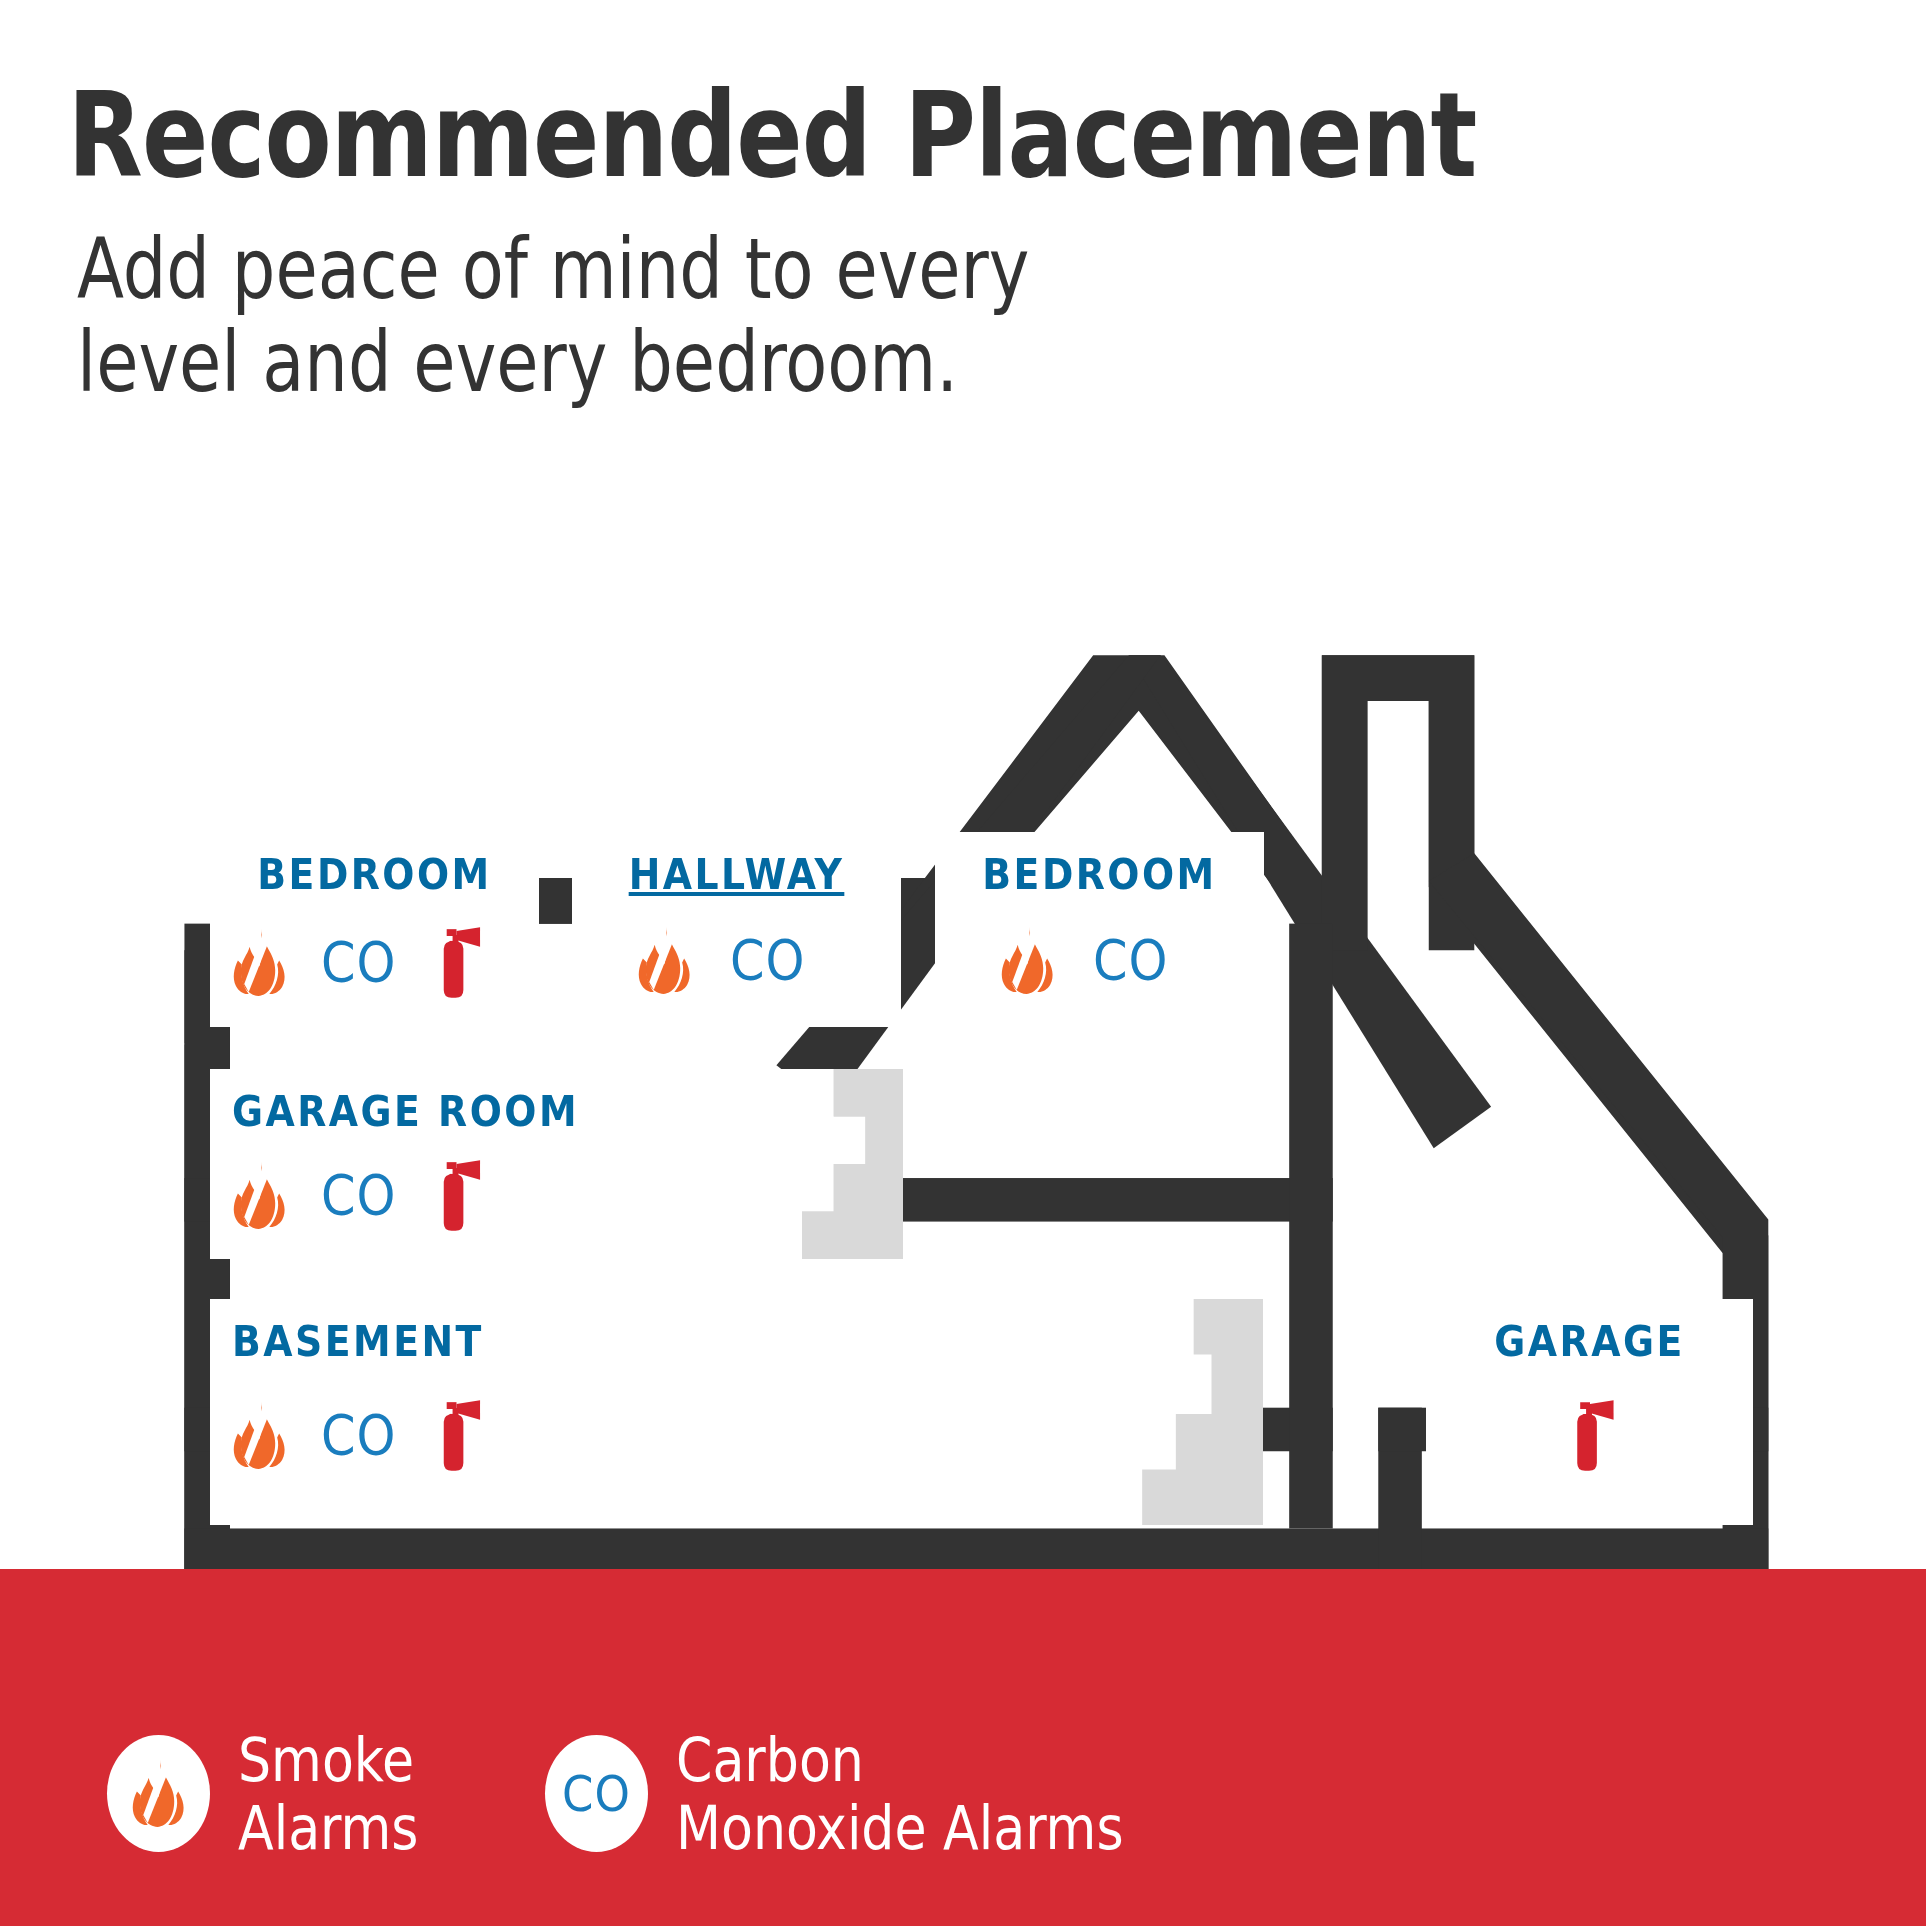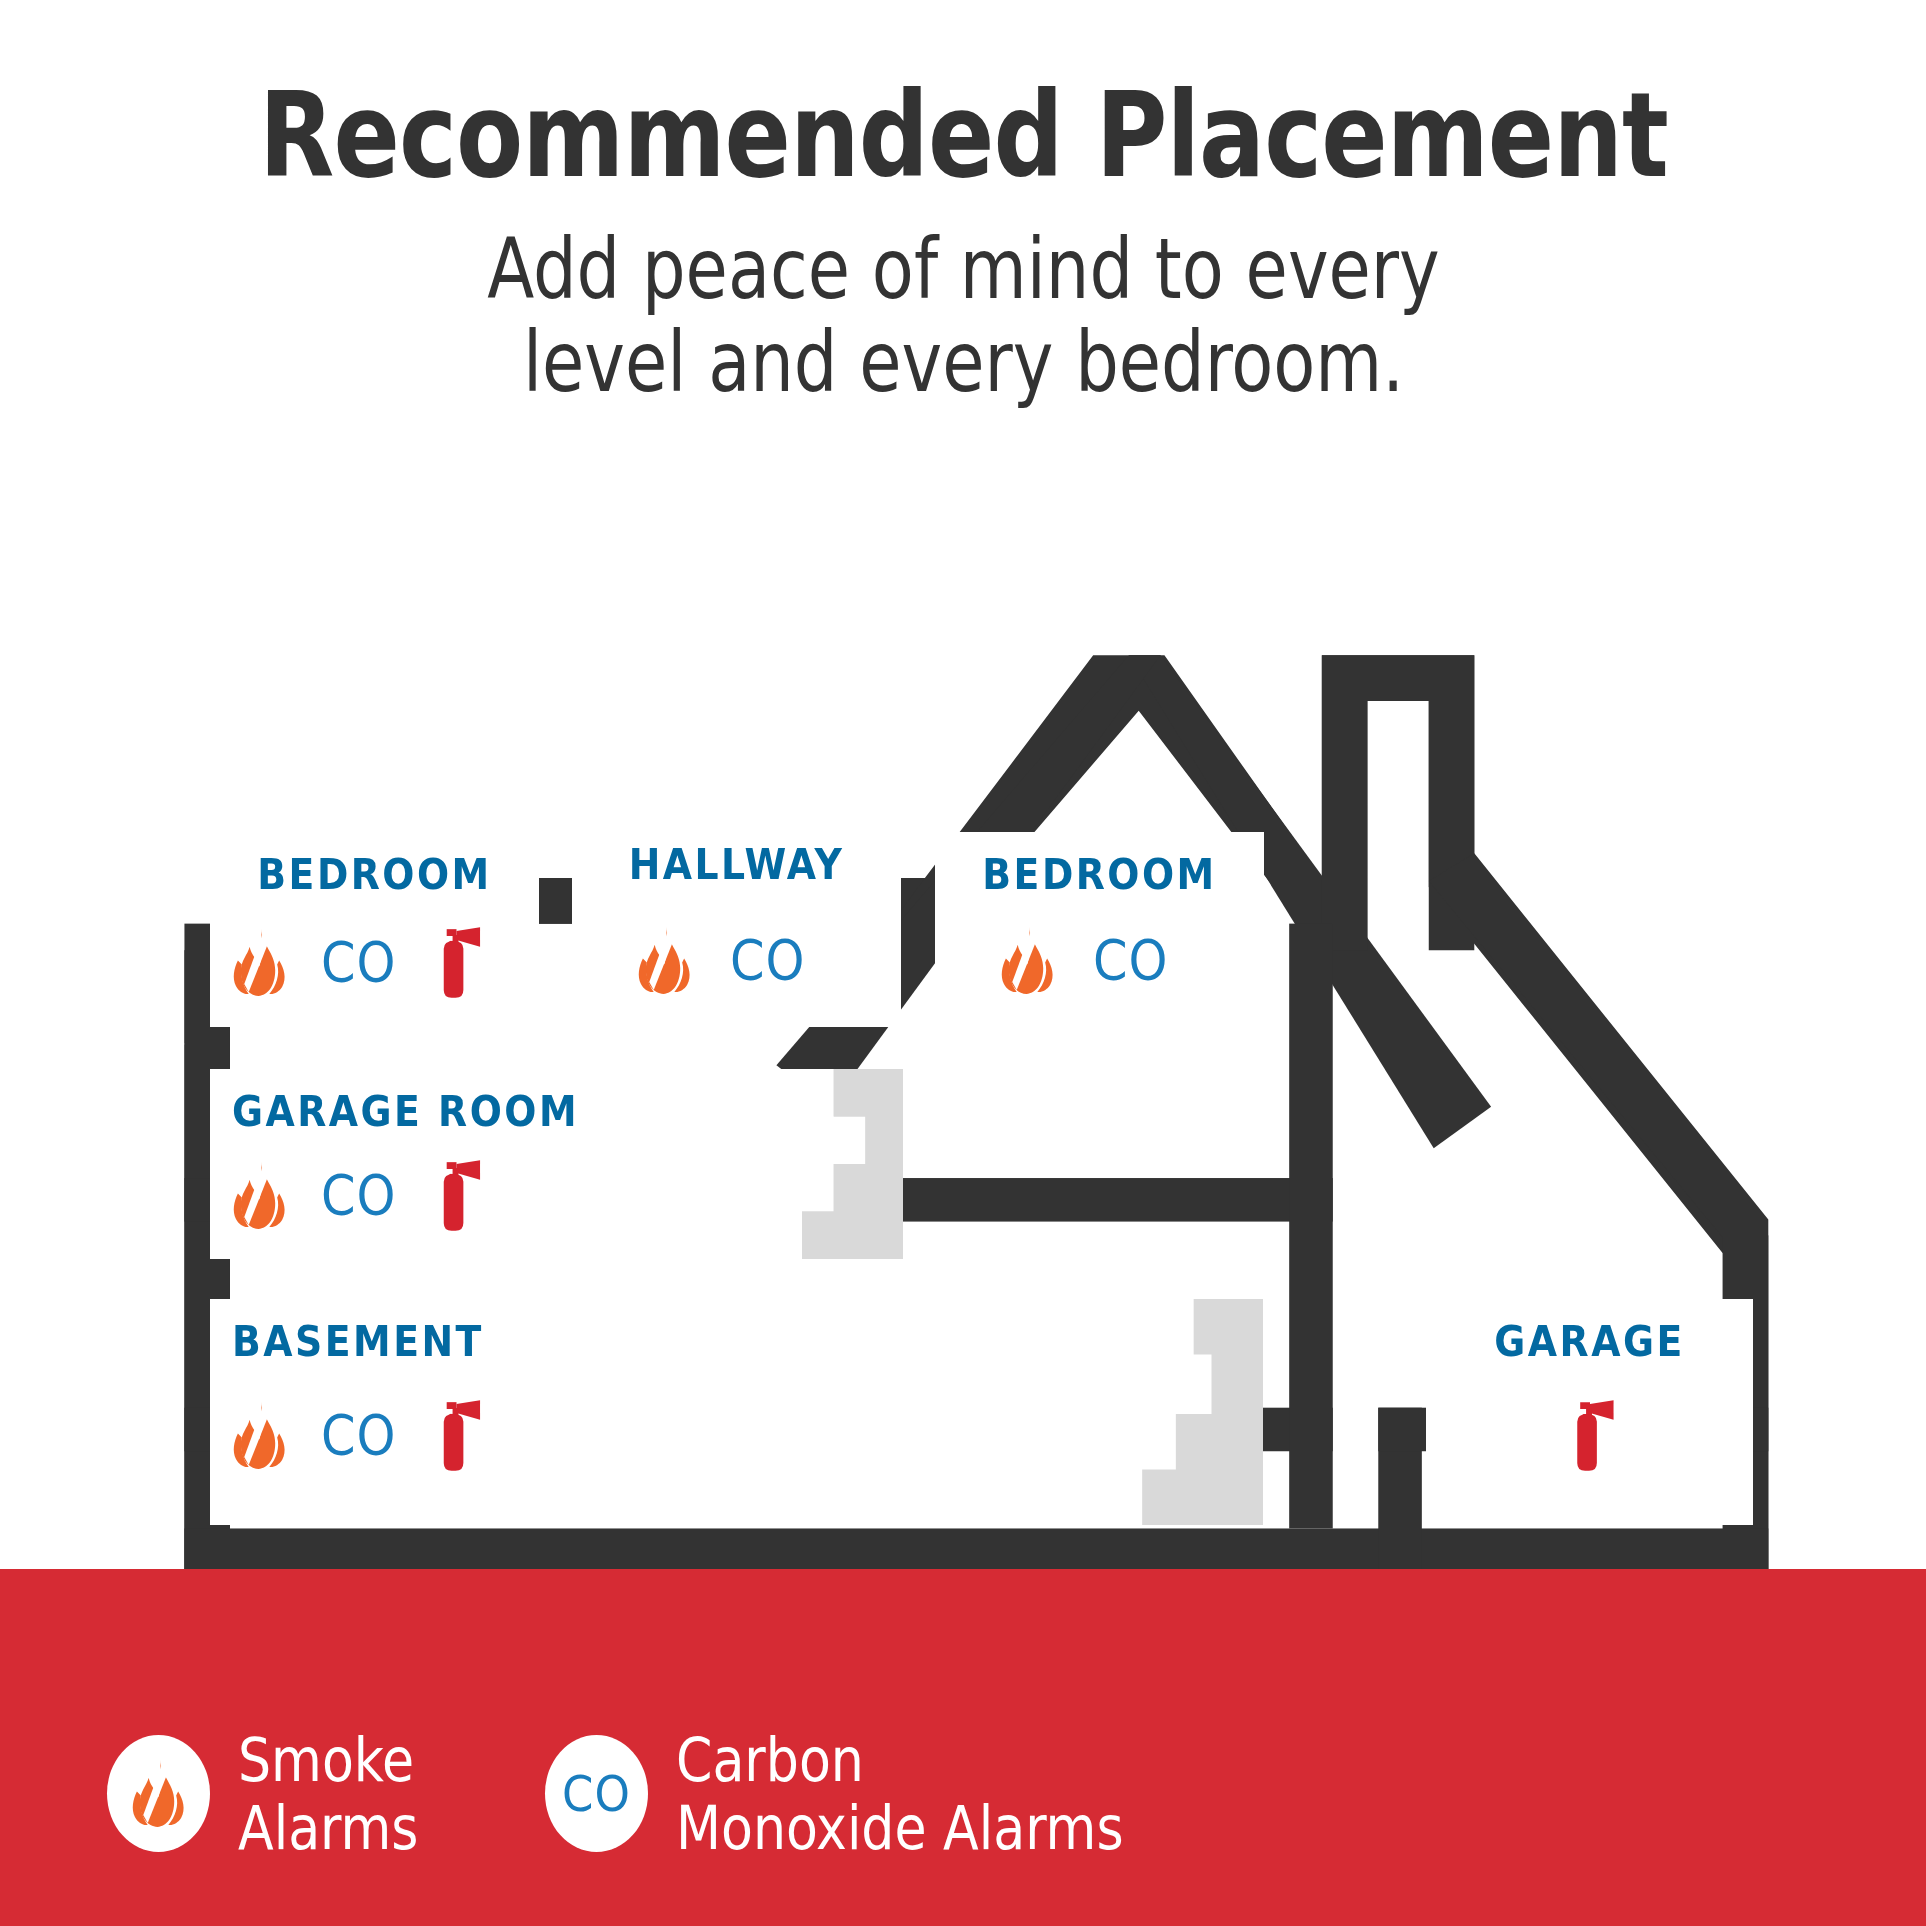--- a/index.html
+++ b/index.html
@@ -6,21 +6,21 @@
   body{
     width:1927px;height:1927px;
     background:#ffffff;
     font-family:"Liberation Sans", sans-serif;
     overflow:hidden;
     position:relative;
   }
   #root{position:relative;width:1927px;height:1927px;}
 
   
-  .header{position:absolute;left:0;top:0;width:1927px;text-align:center;}
+  .header{position:absolute;left:0;top:0;width:1927px;}
   .title{
     font-family:"DejaVu Sans Condensed","Liberation Sans",sans-serif;
     font-weight:bold;
     font-size:117px;
     line-height:1.0;
     color:#333333;
     letter-spacing:-1px;
     margin-top:77px;
     transform:scaleX(0.93);
   }
@@ -192,21 +192,21 @@
         <path fill="#D5232E" d="M16 4 h10 v7 h-10 z"></path>
         <path fill="#D5232E" d="M26 6 L50 2 L50 22 L26 15 Z"></path>
         <path fill="#D5232E" d="M22 10 h6 v12 h-6 z"></path>
         <path fill="#D5232E" d="M19 16 h8 v10 h-8 z"></path>
         <path fill="#D5232E" d="M13 24 q0 -8 10 -8 q10 0 10 8 v42 q0 8 -8 8 h-4 q-8 0 -8 -8 z"></path>
       </svg>
     </div>
   </div>
 
   <div class="room" style="left:572px;top:832px;width:329px;height:195px;">
-    <div class="room-label ctr" style="top:8px;">HALLWAY</div>
+    <div class="room-label ctr" style="top:18px;text-decoration:underline;">HALLWAY</div>
     <div class="icon-row" style="left:65px;top:93px;gap:38px;">
       <svg class="ic ic-flame" viewBox="0 0 56 72">
         <path fill="#F0682A" d="M30 2 C30 18 44 26 44 44 C44 60 36 70 27 70 C17 70 9 60 9 45 C9 34 16 28 18 20 C20 30 26 32 28 40 C31 28 30 14 30 2 Z"></path>
         <path fill="#ffffff" d="M31.5 6 L37 16 L17 66 L12.5 58 Z"></path>
         <path fill="#F0682A" d="M6 34 C2 42 0 52 4 60 C7 66 13 69 17 68 C11 60 8 48 10 38 Z"></path>
         <path fill="#F0682A" d="M48 34 C53 42 56 52 51 61 C48 66 42 69 38 68 C45 60 49 48 46 38 Z"></path>
       </svg>
       <span class="ic-co">CO</span>
     </div>
   </div>

